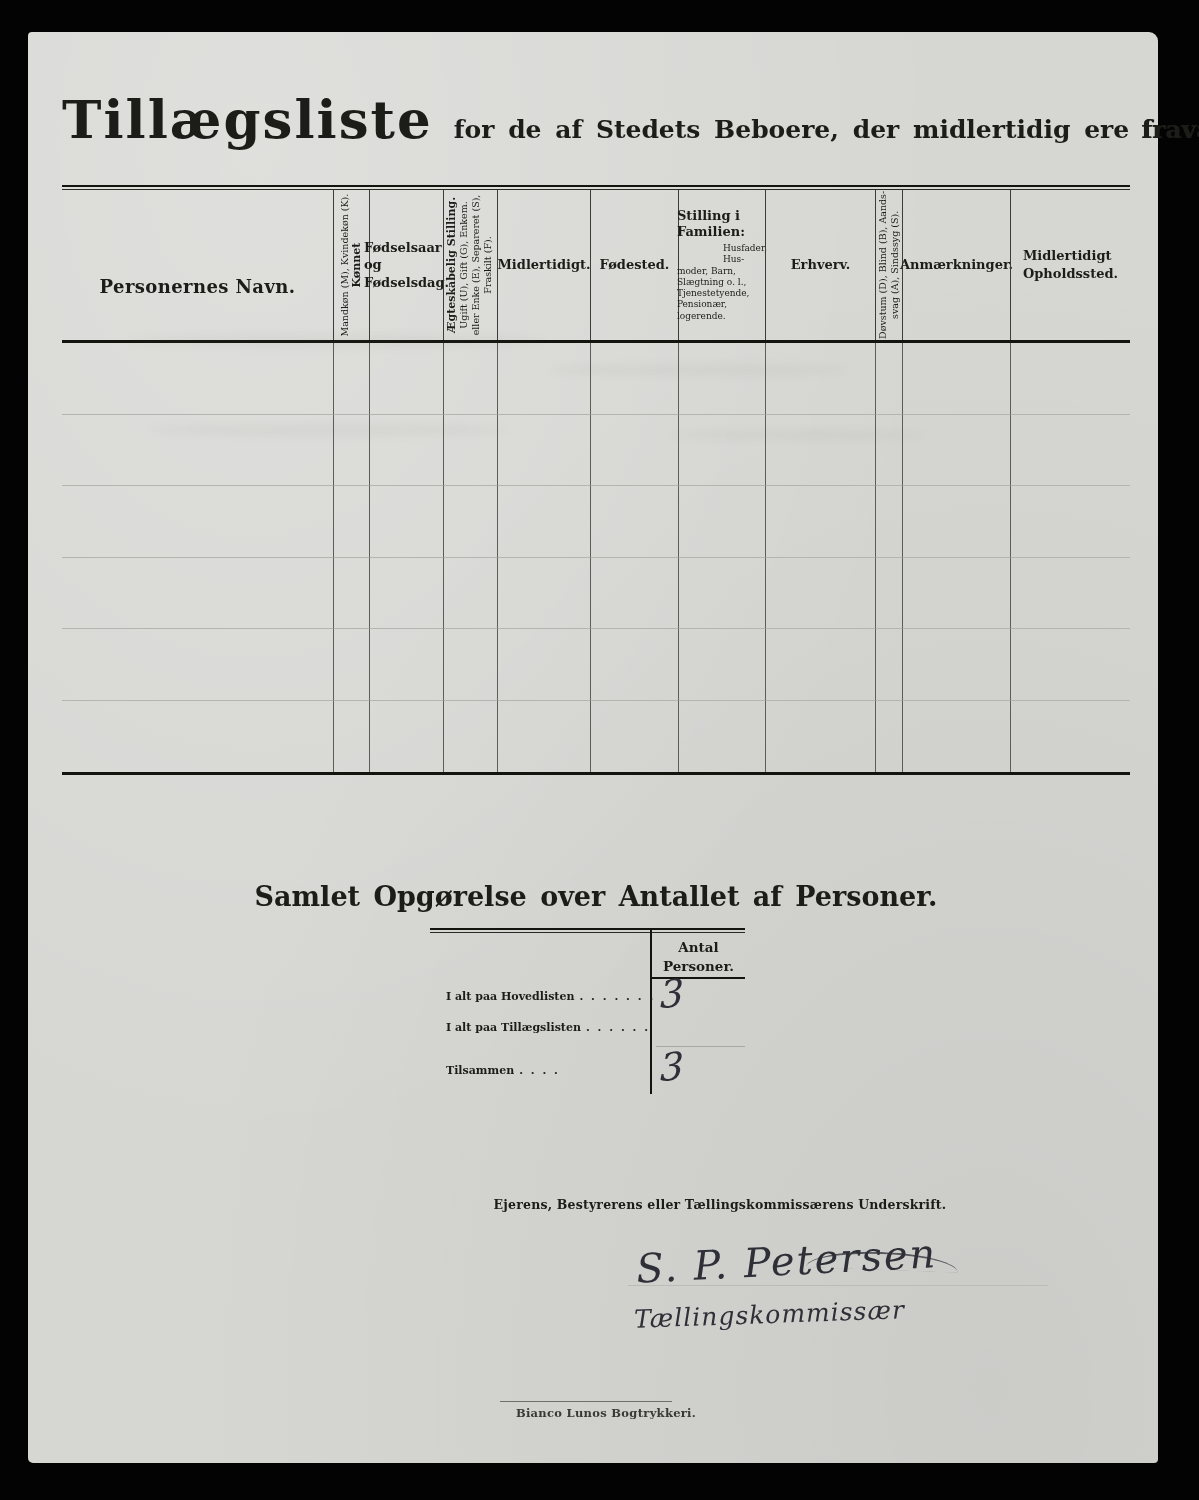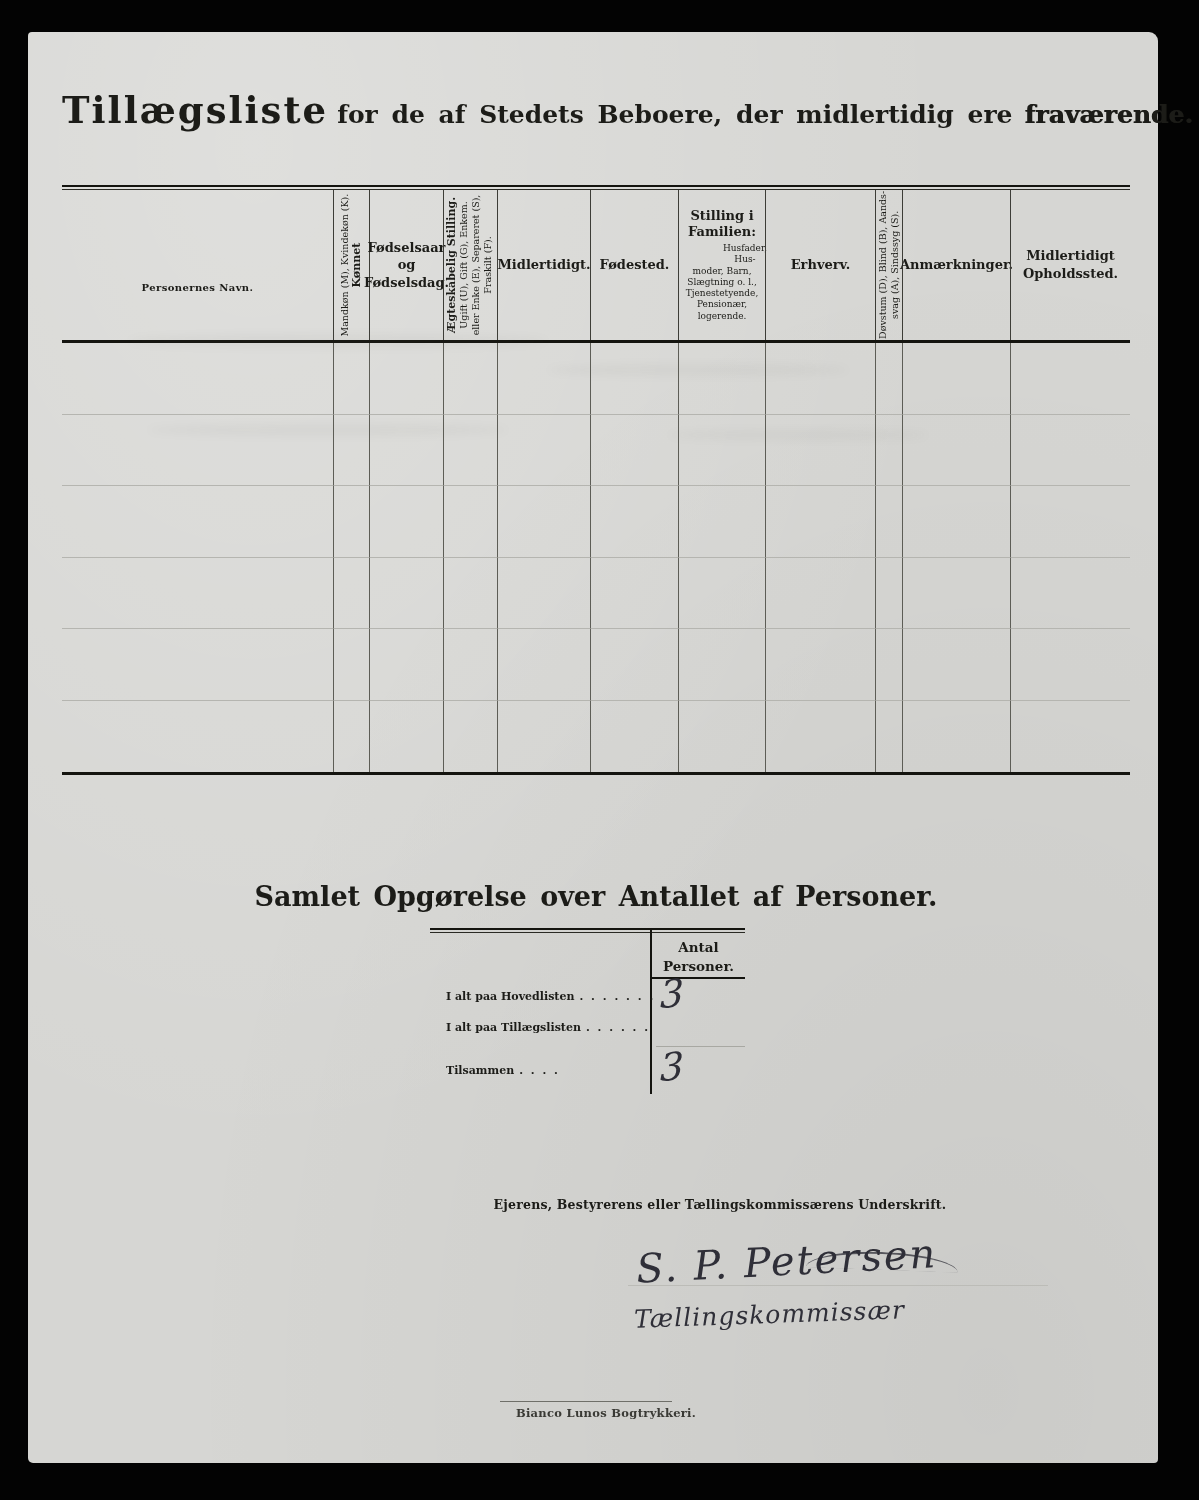--- a/index.html
+++ b/index.html
@@ -13,40 +13,40 @@
     position:absolute;left:28px;top:32px;width:1130px;height:1431px;
     background:
       radial-gradient(ellipse at 20% 8%, rgba(255,255,255,.22), transparent 55%),
       radial-gradient(ellipse at 85% 95%, rgba(0,0,0,.05), transparent 60%),
       #d6d6d3;
     border-radius:4px 9px 4px 5px;
   }
 
   
   .title-row{position:absolute;left:34px;top:56px;width:1068px;text-align:center;white-space:nowrap;}
-  .title-main{font-size:37px;font-weight:bold;letter-spacing:2px;margin-right:4px;}
+  .title-main{font-size:53px;font-weight:bold;letter-spacing:2px;margin-right:16px;}
   .title-sub{font-size:25px;font-weight:bold;word-spacing:5px;}
   .title-emph{font-size:25px;font-weight:bold;margin-left:7px;text-shadow:0.7px 0 0 currentColor;}
 
   
   .main-table{position:absolute;left:34px;top:153px;width:1068px;}
   .rule-a{height:2px;background:#14140f;}
   .rule-gap{height:2px;}
   .rule-b{height:1px;background:#2a2a24;}
   .thead{
     display:grid;height:150px;border-bottom:3px solid #14140f;
     grid-template-columns:271px 36px 74px 54px 93px 88px 87px 110px 27px 108px 120px;
   }
   .th{display:flex;align-items:center;justify-content:center;border-left:1px solid #3d3d37;overflow:visible;}
   .th:first-child{border-left:none;}
-  .flat{text-align:center;line-height:1.35;}
+  .flat{text-align:left;line-height:1.35;}
   .rot{transform:rotate(-90deg);display:flex;flex-direction:column;align-items:center;white-space:nowrap;line-height:1.12;}
   .line-bold{font-weight:bold;font-size:13px;}
   .line-small{font-size:9px;line-height:1.25;}
-  .th:nth-child(1) .line-bold{font-size:10px;letter-spacing:.4px;margin-top:45px;}
+  .th:nth-child(1) .line-bold{font-size:18px;letter-spacing:.4px;margin-top:45px;}
   .th-rot .line-bold{font-size:11px;}
   .th-rot .line-small{font-size:9.5px;}
   .th:nth-child(7) .line-bold{font-size:13px;line-height:1.2;}
   .th:nth-child(7) .line-bold + .line-small{margin-top:4px;margin-left:46px;}
   .tbody{
     display:grid;grid-auto-rows:71.5px;border-bottom:3px solid #14140f;
     grid-template-columns:271px 36px 74px 54px 93px 88px 87px 110px 27px 108px 120px;
   }
   .td{border-left:1px solid #5d5d56;border-bottom:1px solid #b5b5b0;}
   .td:nth-child(11n+1){border-left:none;}

